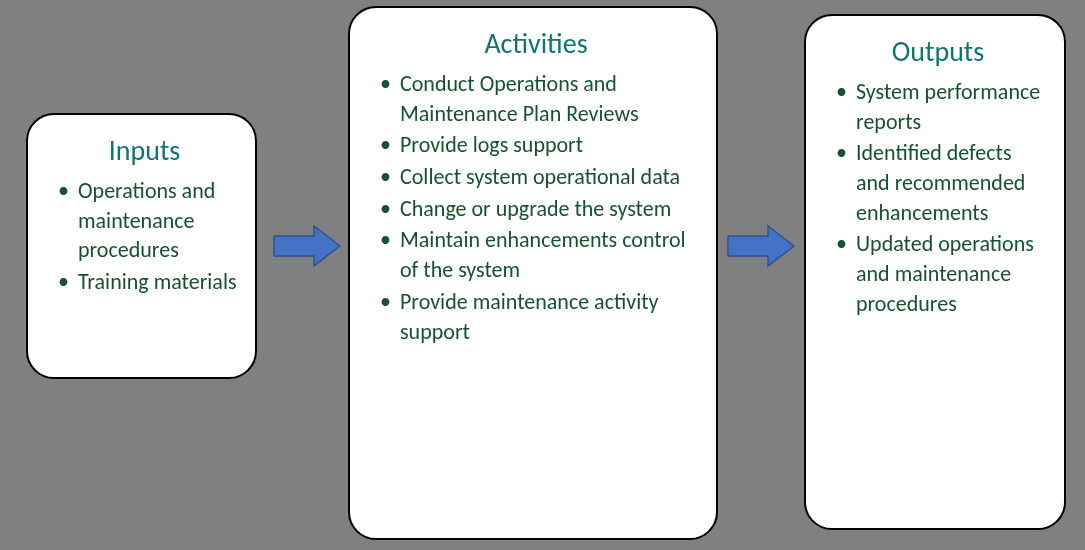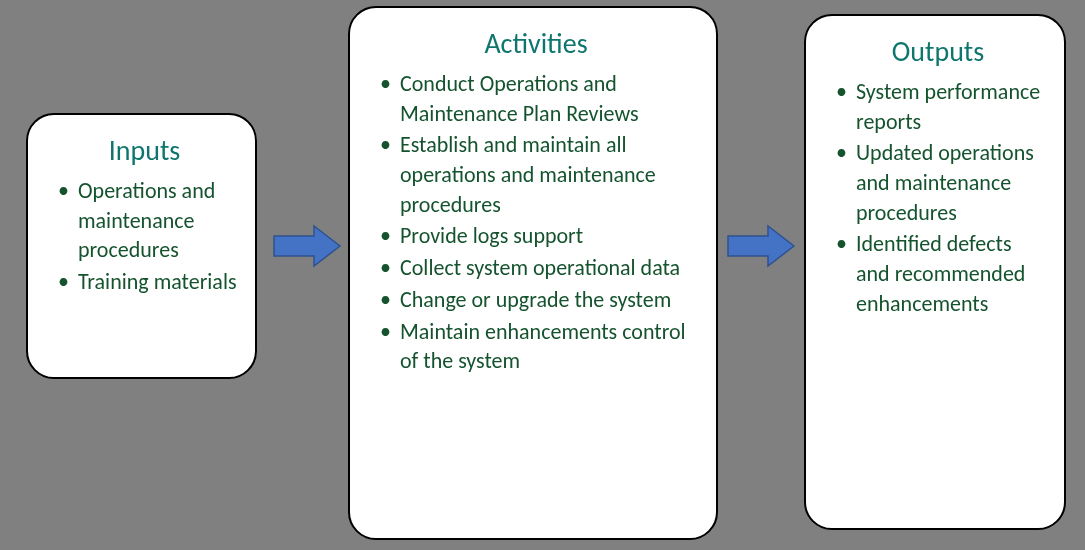--- a/index.html
+++ b/index.html
@@ -82,32 +82,32 @@
 </div>
 
 <svg id="arrow-1" class="arrow" viewBox="0 0 70 44">
   <polygon points="2,12 42,12 42,2 68,22 42,42 42,32 2,32" fill="#4472C4" stroke="#2F528F" stroke-width="1.5"></polygon>
 </svg>
 
 <div id="activities-box" class="box">
   <div class="box-title">Activities</div>
   <ul>
     <li>Conduct Operations and Maintenance Plan Reviews</li>
-    <li>Establish and maintain all operations and maintenance procedures</li>
     <li>Provide logs support</li>
     <li>Collect system operational data</li>
     <li>Change or upgrade the system</li>
     <li>Maintain enhancements control of the system</li>
+    <li>Provide maintenance activity support</li>
   </ul>
 </div>
 
 <svg id="arrow-2" class="arrow" viewBox="0 0 70 44">
   <polygon points="2,12 42,12 42,2 68,22 42,42 42,32 2,32" fill="#4472C4" stroke="#2F528F" stroke-width="1.5"></polygon>
 </svg>
 
 <div id="outputs-box" class="box">
   <div class="box-title">Outputs</div>
   <ul>
     <li>System performance reports</li>
+    <li>Identified defects and recommended enhancements</li>
     <li>Updated operations and maintenance procedures</li>
-    <li>Identified defects and recommended enhancements</li>
   </ul>
 </div>
 
 </body></html>

